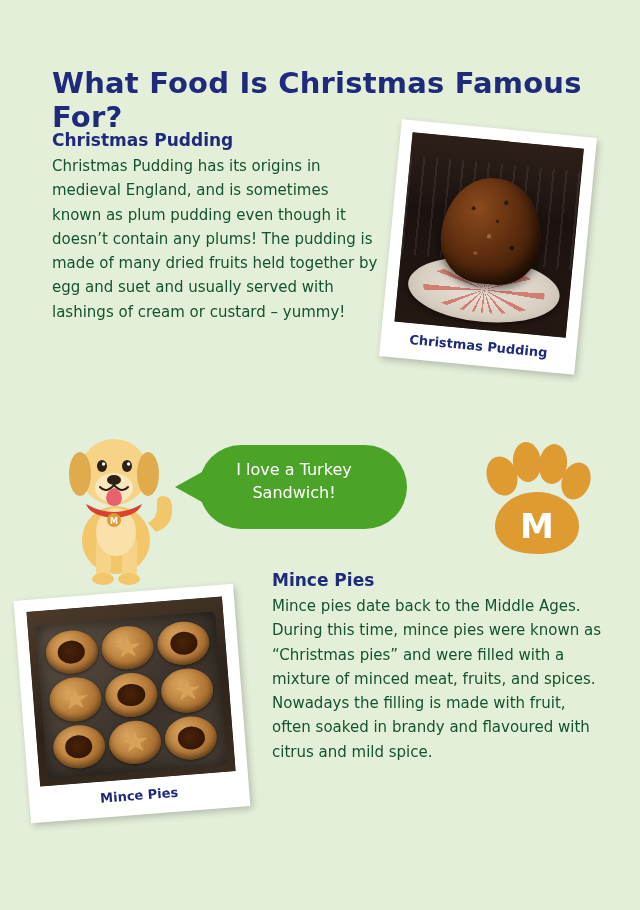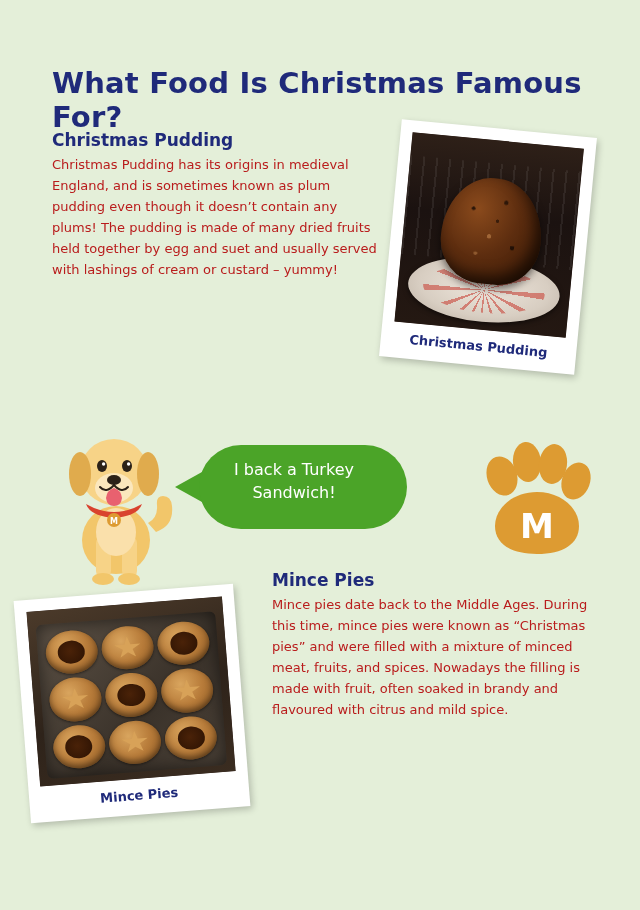--- a/index.html
+++ b/index.html
@@ -47,23 +47,23 @@
     top: 570px;
     width: 330px;
   }
   .sec-heading {
     font-size: 17px;
     font-weight: bold;
     color: #1f2a7a;
     margin-bottom: 4px;
   }
   .sec-body {
-    font-size: 13px;
+    font-size: 15px;
     line-height: 1.62;
-    color: #b91c1c;
+    color: #14532d;
   }
 
   
   .polaroid {
     position: absolute;
     background: #ffffff;
     box-shadow: 2px 3px 7px rgba(0,0,0,0.22);
     padding: 12px 12px 0 12px;
     box-sizing: border-box;
   }
@@ -297,21 +297,21 @@
 
     <path d="M42 92 q28 16 56 0 q-4 12 -28 14 q-24 -2 -28 -14 z" fill="#d9422e"></path>
     <circle cx="70" cy="108" r="7" fill="#dd9b32"></circle>
     <text x="70" y="112" font-family="DejaVu Sans, sans-serif" font-size="8" font-weight="bold" fill="#ffffff" text-anchor="middle">M</text>
   </svg>
 
   <svg id="speech-bubble" viewBox="0 0 234 88">
     <path d="M0 44 L36 24 L36 64 Z" fill="#4ba428"></path>
     <rect x="24" y="2" width="208" height="84" rx="42" fill="#4ba428"></rect>
   </svg>
-  <div class="bubble-text">I back a Turkey Sandwich!</div>
+  <div class="bubble-text">I love a Turkey Sandwich!</div>
 
   <svg id="paw-logo" viewBox="0 0 118 120">
     <ellipse cx="24" cy="36" rx="15" ry="20" fill="#dd9b32" transform="rotate(-18 24 36)"></ellipse>
     <ellipse cx="49" cy="22" rx="14" ry="20" fill="#dd9b32" transform="rotate(-6 49 22)"></ellipse>
     <ellipse cx="75" cy="24" rx="14" ry="20" fill="#dd9b32" transform="rotate(8 75 24)"></ellipse>
     <ellipse cx="98" cy="41" rx="14" ry="19" fill="#dd9b32" transform="rotate(20 98 41)"></ellipse>
     <path d="M59 52 c24 0 42 16 42 34 c0 18 -16 28 -42 28 c-26 0 -42 -10 -42 -28 c0 -18 18 -34 42 -34 z" fill="#dd9b32"></path>
     <text x="59" y="98" font-family="DejaVu Sans, sans-serif" font-size="34" font-weight="bold" fill="#ffffff" text-anchor="middle">M</text>
   </svg>
 

